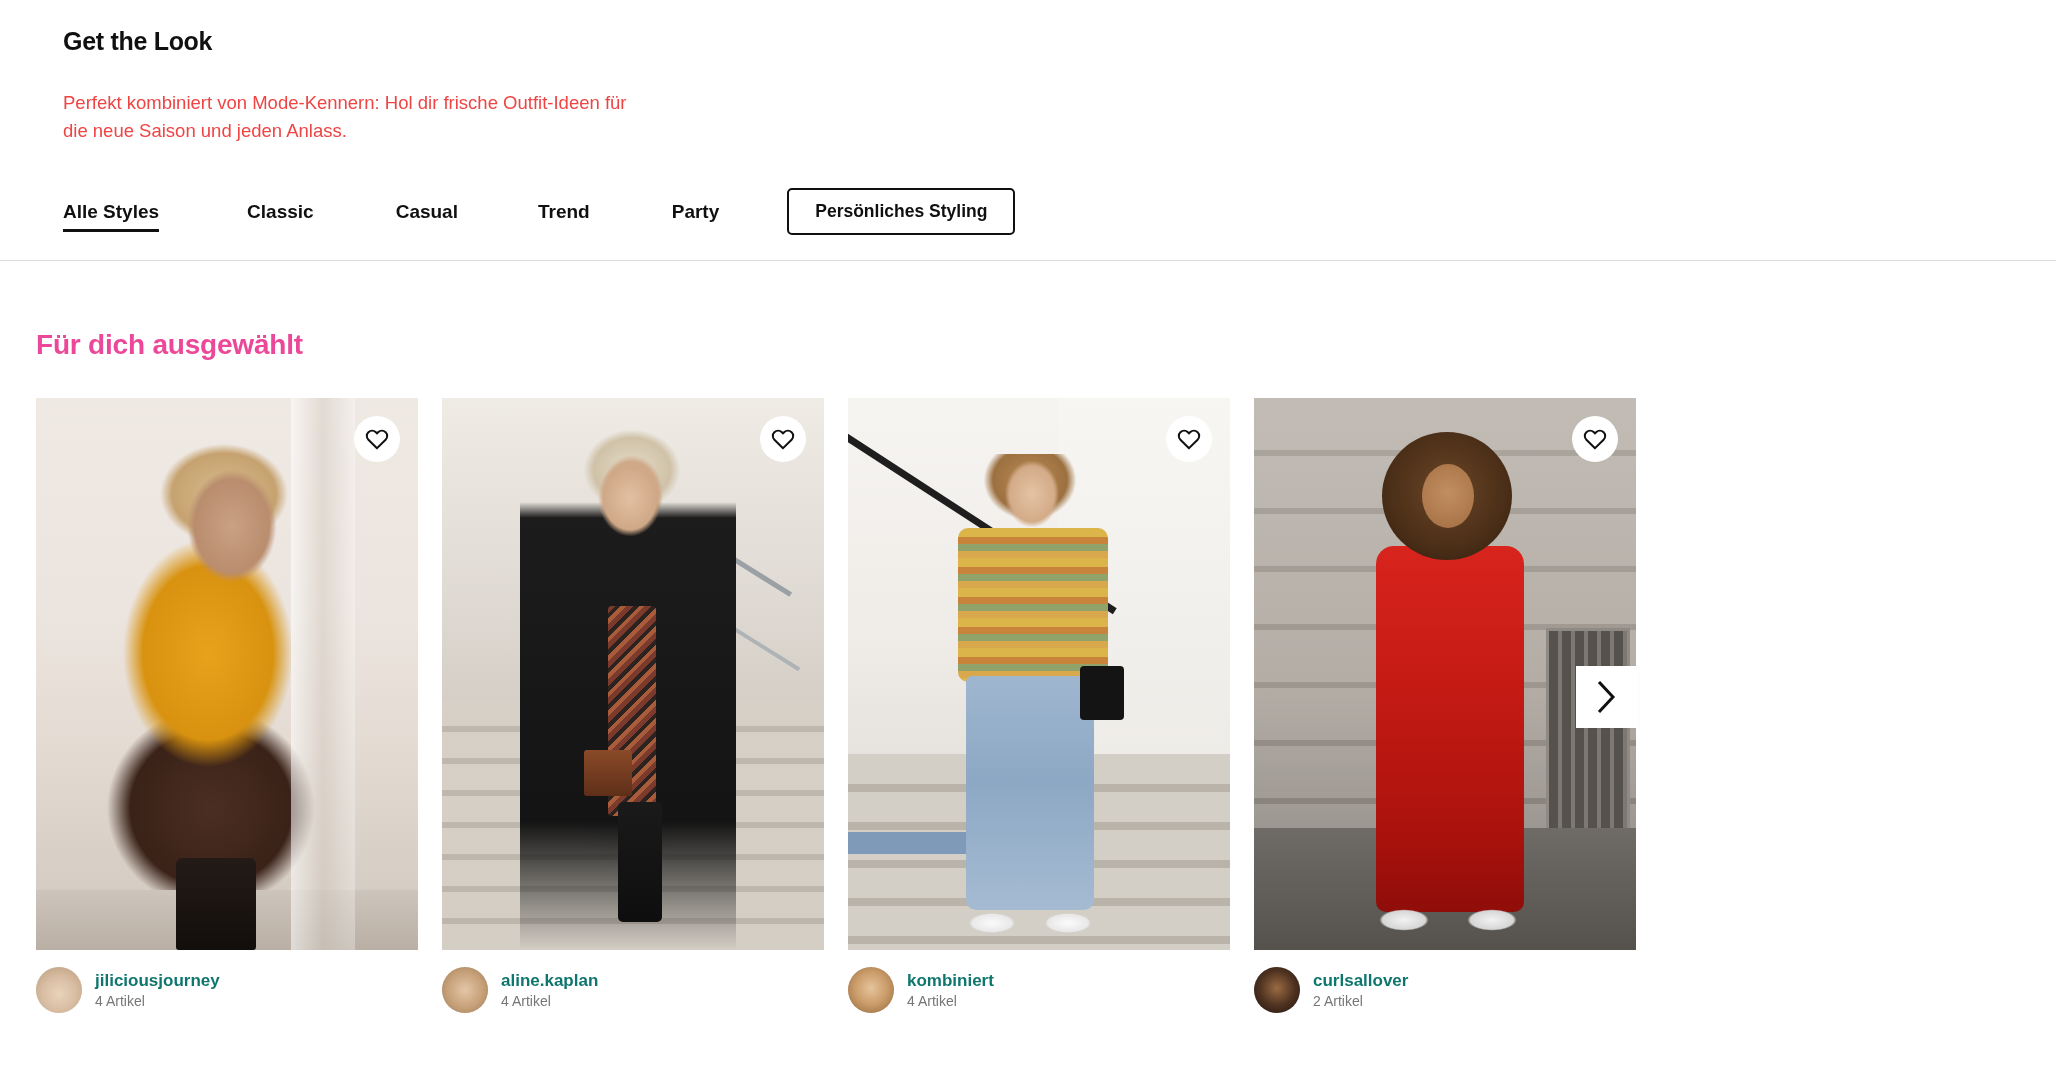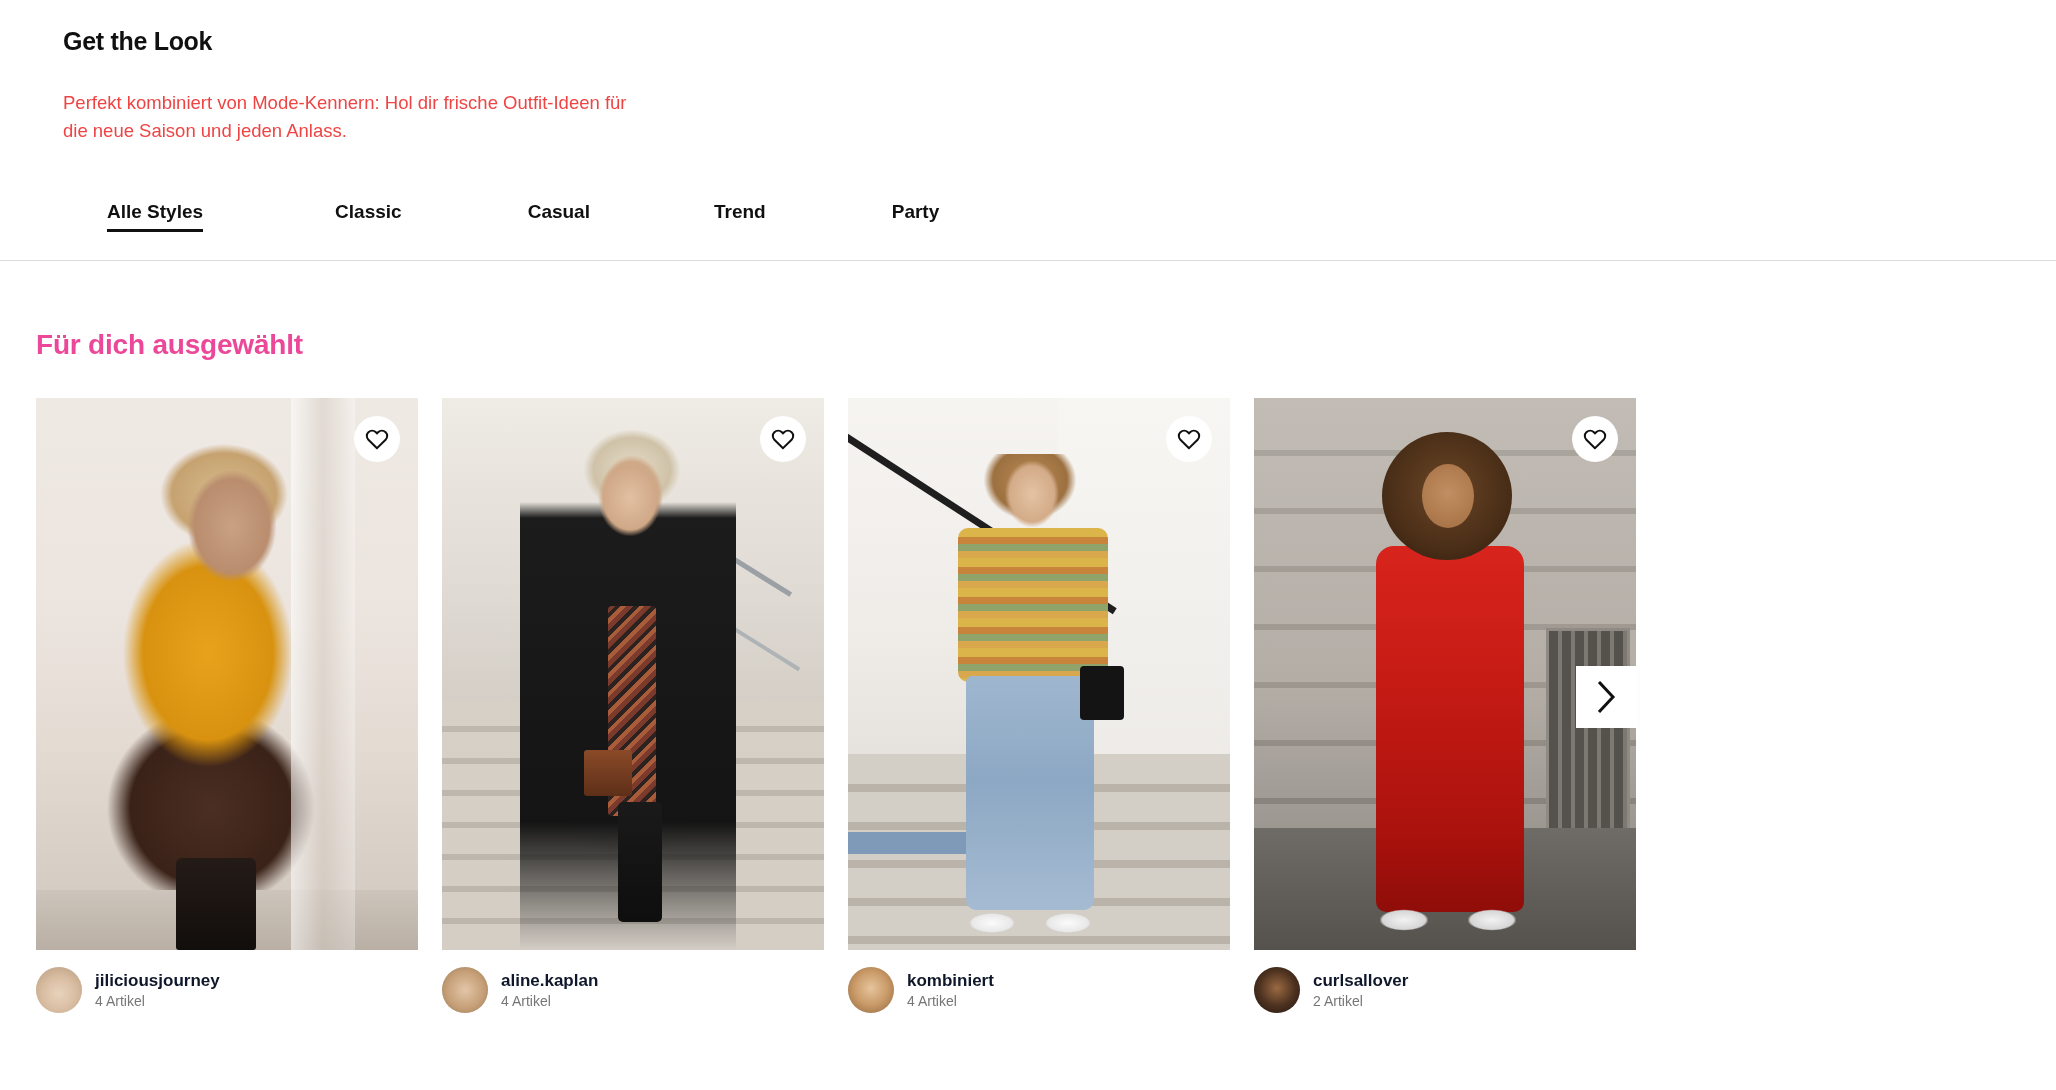--- a/index.html
+++ b/index.html
@@ -43,21 +43,20 @@
     color: #101010;
     padding: 0 0 11px 0;
     margin-right: 88px;
     position: relative;
     cursor: pointer;
     white-space: nowrap;
     background: none;
     border: none;
     font-family: inherit;
     line-height: 1;
-    margin-left: 44px;
   }
   .tab.active::after {
     content: "";
     position: absolute;
     left: 0; right: 0; bottom: 0;
     height: 3px;
     background: #101010;
   }
   .tab:nth-child(2) { margin-right: 82px; }
   .tab:nth-child(3) { margin-right: 80px; }
@@ -143,21 +142,21 @@
     border-radius: 50%;
     overflow: hidden;
     flex: 0 0 46px;
     background: #e8e4e0;
     position: relative;
   }
   .meta-text { display: flex; flex-direction: column; gap: 3px; }
   .meta-user {
     font-size: 17px;
     font-weight: bold;
-    color: #0f172a;
+    color: #0f766e;
     line-height: 1.15;
   }
   .meta-count {
     font-size: 14px;
     color: #767676;
     line-height: 1.15;
   }
 
   
   .next-arrow {
@@ -385,20 +384,21 @@
 <div class="hero">
   <h1 class="hero-title">Get the Look</h1>
   <p class="hero-sub">Perfekt kombiniert von Mode-Kennern: Hol dir frische Outfit-Ideen für die neue Saison und jeden Anlass.</p>
 
   <div class="tabs-row">
     <button class="tab active">Alle Styles</button>
     <button class="tab">Classic</button>
     <button class="tab">Casual</button>
     <button class="tab">Trend</button>
     <button class="tab">Party</button>
+    <button class="styling-btn">Persönliches Styling</button>
   </div>
 </div>
 <div class="divider"></div>
 
 <div class="section">
   <h2 class="section-title">Für dich ausgewählt</h2>
 
   <div class="carousel">
 
     <div class="card">

